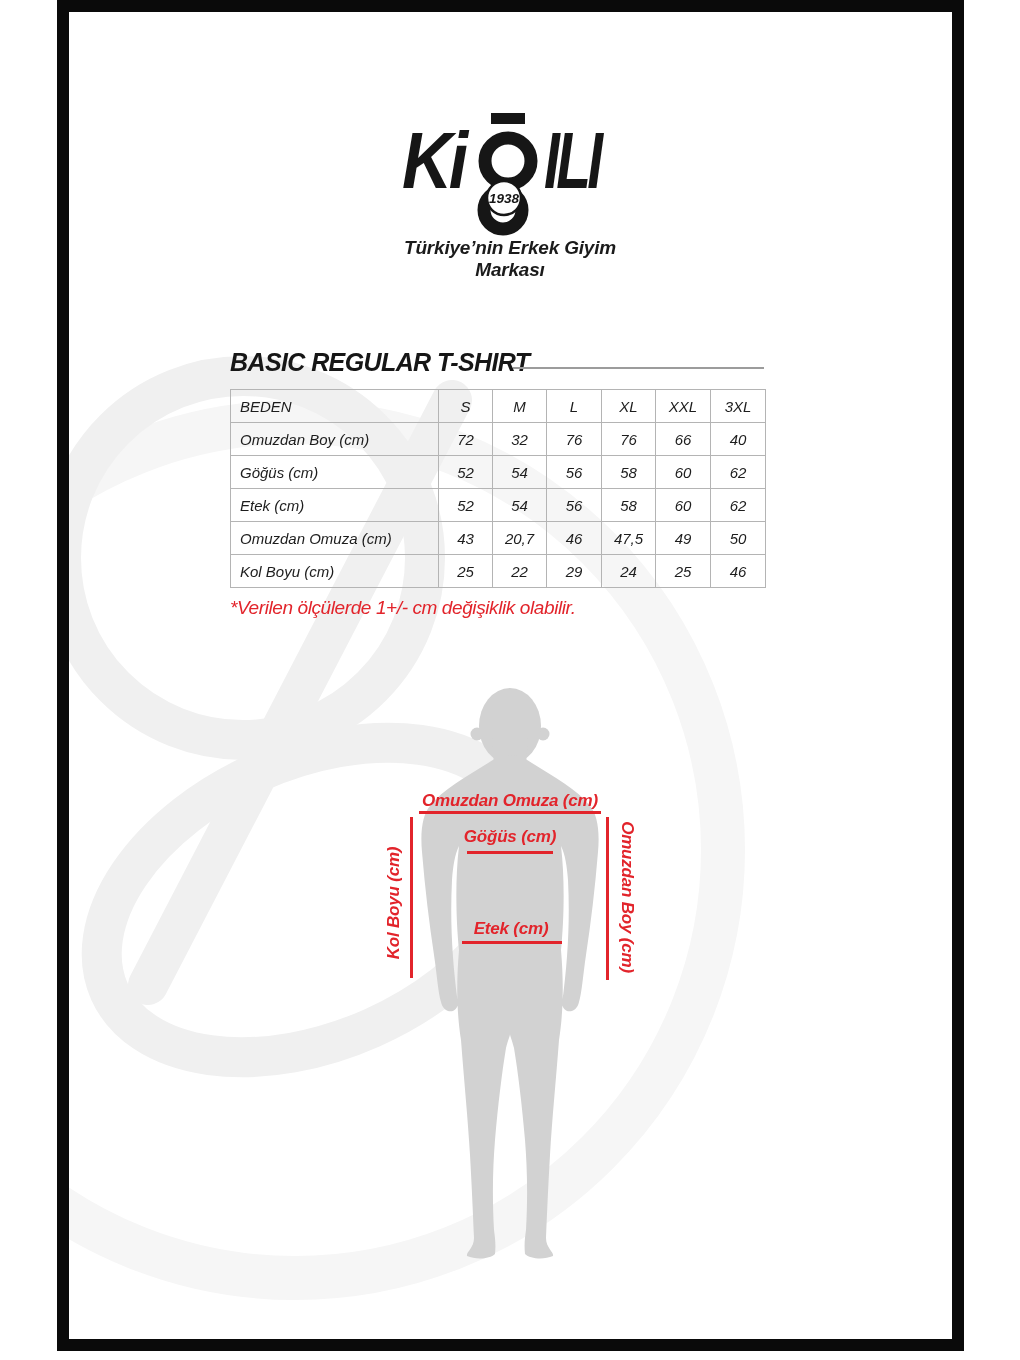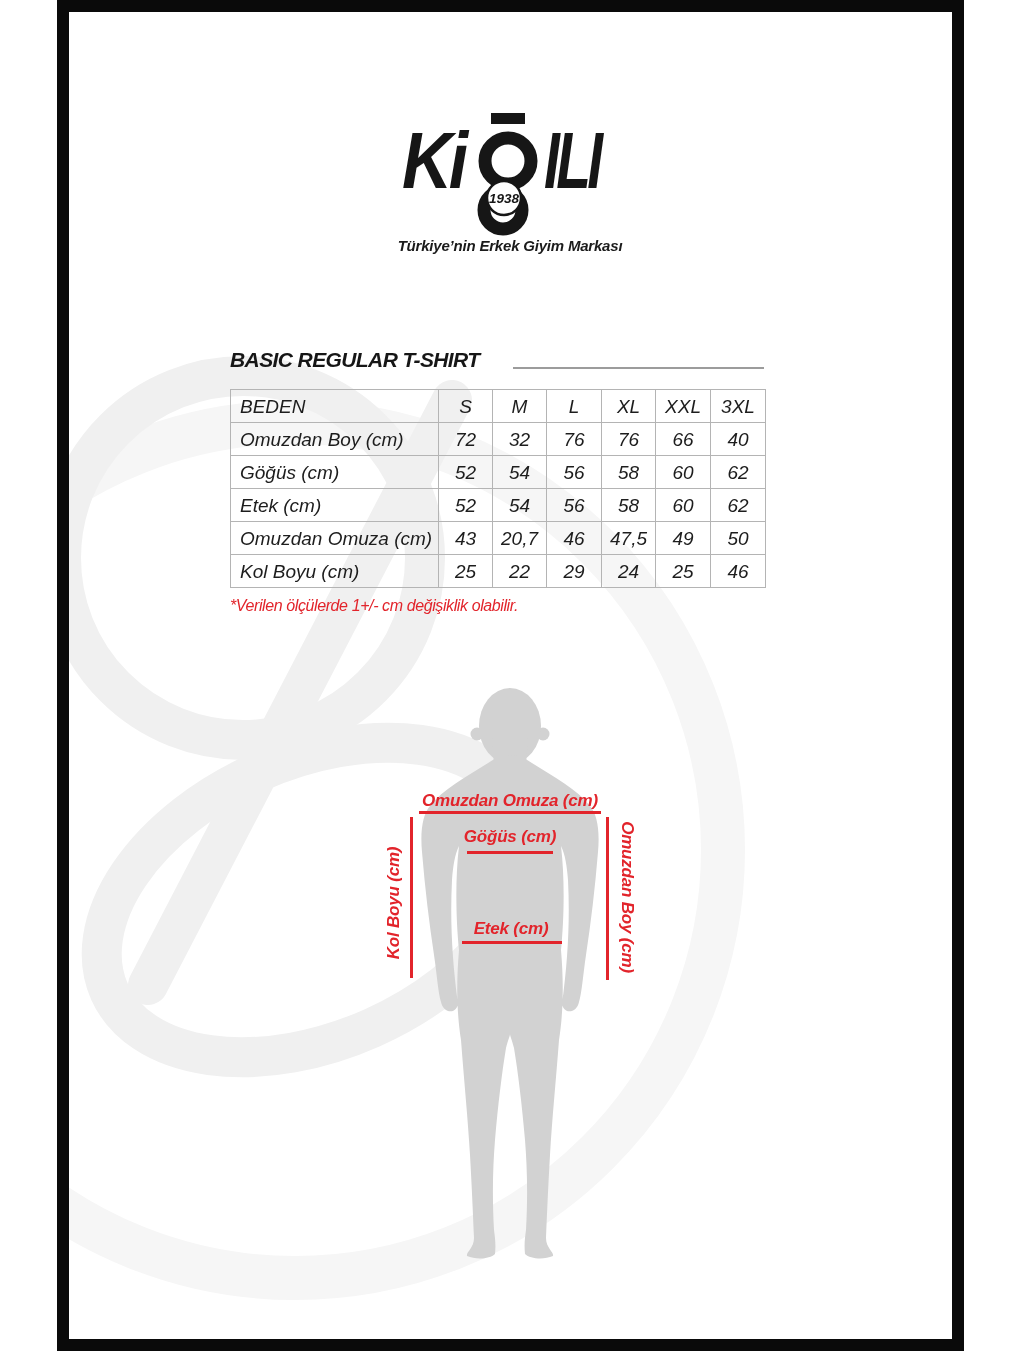--- a/index.html
+++ b/index.html
@@ -4,29 +4,29 @@
 <style>
   html,body{margin:0;padding:0;background:#ffffff;}
   body{width:1020px;height:1360px;position:relative;font-family:"Liberation Sans",sans-serif;-webkit-font-smoothing:antialiased;}
   .canvas{position:absolute;left:0;top:0;width:1020px;height:1360px;overflow:hidden;font-style:italic;}
   .frame{position:absolute;left:57px;top:0;width:907px;height:1351px;border:12px solid #0a0a0a;box-sizing:border-box;background:transparent;z-index:5;pointer-events:none;}
   .inner-clip{position:absolute;left:69px;top:12px;width:883px;height:1327px;overflow:hidden;z-index:1;}
   .artlayer{position:absolute;left:-69px;top:-12px;width:1020px;height:1360px;}
   .layer{position:absolute;left:0;top:0;width:1020px;height:1360px;z-index:2;}
   
   .logo-svg{position:absolute;left:398px;top:106px;width:224px;height:134px;}
-  .tagline{position:absolute;left:390px;top:237px;width:240px;text-align:center;font-size:15px;font-weight:700;letter-spacing:-0.2px;color:#1b1b1b;}
-  
-  .title{position:absolute;left:230px;top:348px;font-size:21px;font-weight:600;letter-spacing:-0.6px;color:#161616;}
+  .tagline{position:absolute;left:390px;top:237px;width:240px;text-align:center;font-size:19px;font-weight:700;letter-spacing:-0.2px;color:#1b1b1b;}
+  
+  .title{position:absolute;left:230px;top:348px;font-size:25px;font-weight:600;letter-spacing:-0.6px;color:#161616;}
   .title-rule{position:absolute;left:513px;top:367px;width:251px;height:2px;background:#9c9c9c;}
   
-  .size-table{position:absolute;left:230px;top:389px;width:535px;border-collapse:collapse;table-layout:fixed;font-size:19px;color:#1d1d1d;}
+  .size-table{position:absolute;left:230px;top:389px;width:535px;border-collapse:collapse;table-layout:fixed;font-size:15px;color:#1d1d1d;}
   .size-table th,.size-table td{border:1px solid #b4b4b4;height:32px;font-weight:400;padding:0;text-align:center;line-height:1;}
   .size-table .lbl{text-align:left;padding-left:9px;}
-  .note{position:absolute;left:230px;top:597px;font-size:16px;font-weight:500;letter-spacing:-0.4px;color:#e2242b;}
+  .note{position:absolute;left:230px;top:597px;font-size:19px;font-weight:500;letter-spacing:-0.4px;color:#e2242b;}
   
   .mlabel{position:absolute;color:#e2242b;font-size:17px;font-weight:600;letter-spacing:-0.2px;white-space:nowrap;}
   .center-x{transform:translateX(-50%);}
   .redline{position:absolute;background:#e2242b;}
   .rot-ccw{transform:translate(-50%,-50%) rotate(-90deg);}
   .rot-cw{transform:translate(-50%,-50%) rotate(90deg);}
 </style>
 </head>
 <body>
 

